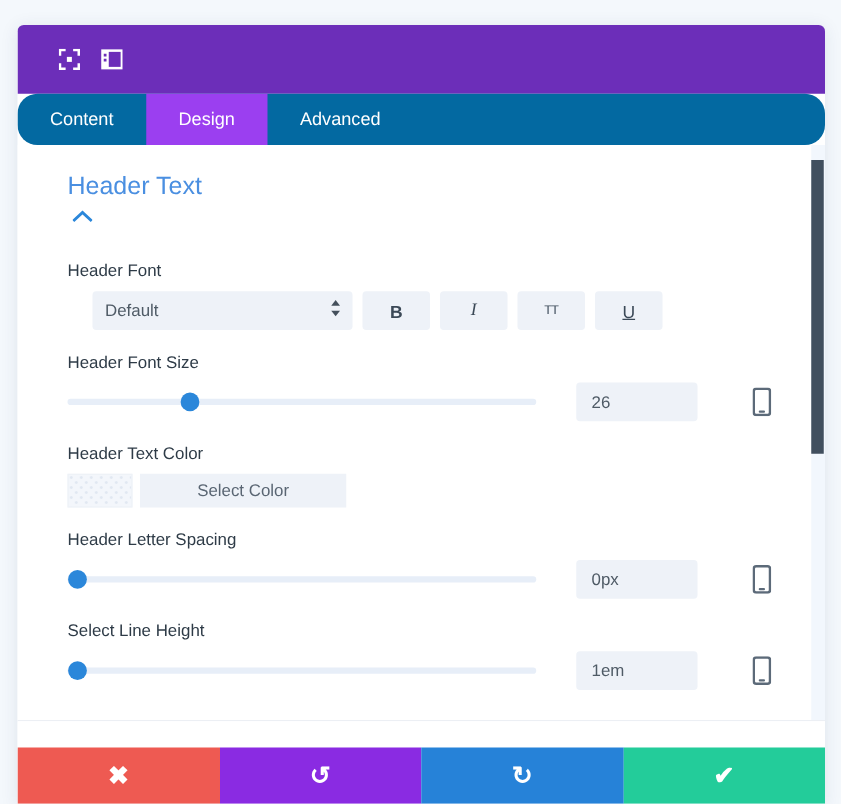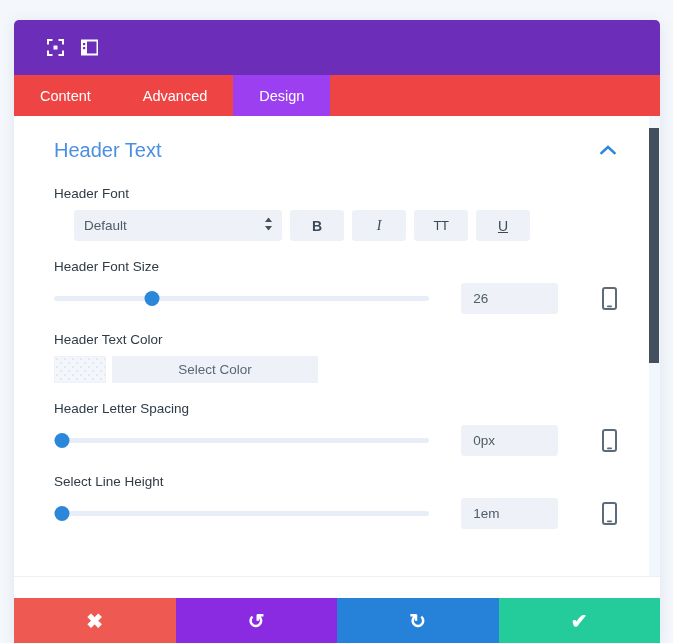--- a/index.html
+++ b/index.html
@@ -47,23 +47,24 @@
     height: 34px;
     display: flex;
     align-items: center;
     justify-content: center;
     cursor: pointer;
   }
 
   
   #tabs {
     height: 41px;
-    background: #ef4444;
+    background: #0369a1;
     display: flex;
     flex: none;
+    border-radius: 16px;
   }
   .tab {
     height: 41px;
     padding: 0 26px;
     display: flex;
     align-items: center;
     justify-content: center;
     color: #ffffff;
     font-size: 14.5px;
     cursor: pointer;
@@ -99,22 +100,23 @@
     right: 1px;
     top: 12px;
     width: 10px;
     height: 235px;
     background: #414f5e;
   }
 
   
   .section-head {
     display: flex;
-    align-items: flex-end;
+    align-items: flex-start;
     padding: 22px 0 6px 0;
+    flex-direction: column;
   }
   .section-title {
     color: #4a8fe1;
     font-size: 20px;
     flex: 1;
   }
   .chevron-btn {
     width: 24px;
     height: 24px;
     display: flex;
@@ -160,21 +162,21 @@
     border-radius: 3px;
     display: flex;
     align-items: center;
     justify-content: center;
     font-size: 14px;
     color: #3b4957;
     cursor: pointer;
   }
   .style-btn.bold { font-weight: bold; }
   .style-btn.italic { font-style: italic; font-family: "Liberation Serif", serif; }
-  .style-btn.caps { font-size: 13px; letter-spacing: -0.5px; }
+  .style-btn.caps { font-size: 10px; letter-spacing: -0.5px; }
   .style-btn.under { text-decoration: underline; }
 
   
   .slider-row { display: flex; align-items: center; }
   .slider {
     position: relative;
     width: 380px;
     height: 16px;
     display: flex;
     align-items: center;
@@ -225,21 +227,21 @@
     background-color: #f3f6fb;
     background-image:
       radial-gradient(circle at 2px 2px, #e1e8f2 1px, transparent 1.2px),
       radial-gradient(circle at 6px 6px, #e1e8f2 1px, transparent 1.2px);
     background-size: 8px 8px, 8px 8px;
     border: 1px solid #eef2f7;
     cursor: pointer;
   }
   .select-color-btn {
     flex: none;
-    width: 206px;
+    width: 165px;
     height: 27px;
     background: #eef2f8;
     display: flex;
     align-items: center;
     justify-content: center;
     font-size: 13.5px;
     color: #5a6673;
     cursor: pointer;
     margin-left: 6px;
   }
@@ -293,22 +295,22 @@
         <rect x="0.5" y="1.5" width="16" height="14" fill="none" stroke="#ffffff" stroke-width="2"></rect>
         <rect x="0.5" y="1.5" width="5.5" height="14" fill="#ffffff"></rect>
         <rect x="2" y="4" width="2.2" height="2.2" fill="#6c2eb9"></rect>
         <rect x="2" y="8" width="2.2" height="2.2" fill="#6c2eb9"></rect>
       </svg>
     </div>
   </div>
 
   <div id="tabs">
     <div class="tab">Content</div>
+    <div class="tab active">Design</div>
     <div class="tab">Advanced</div>
-    <div class="tab active">Design</div>
   </div>
 
   <div id="bodywrap">
     <div id="content">
 
       <div class="section-head">
         <div class="section-title">Header Text</div>
         <div class="chevron-btn">
           <svg width="16" height="11" viewBox="0 0 16 11">
             <path d="M1.5 8 L8 2 L14.5 8" fill="none" stroke="#2b87da" stroke-width="2.4" stroke-linecap="square"></path>

